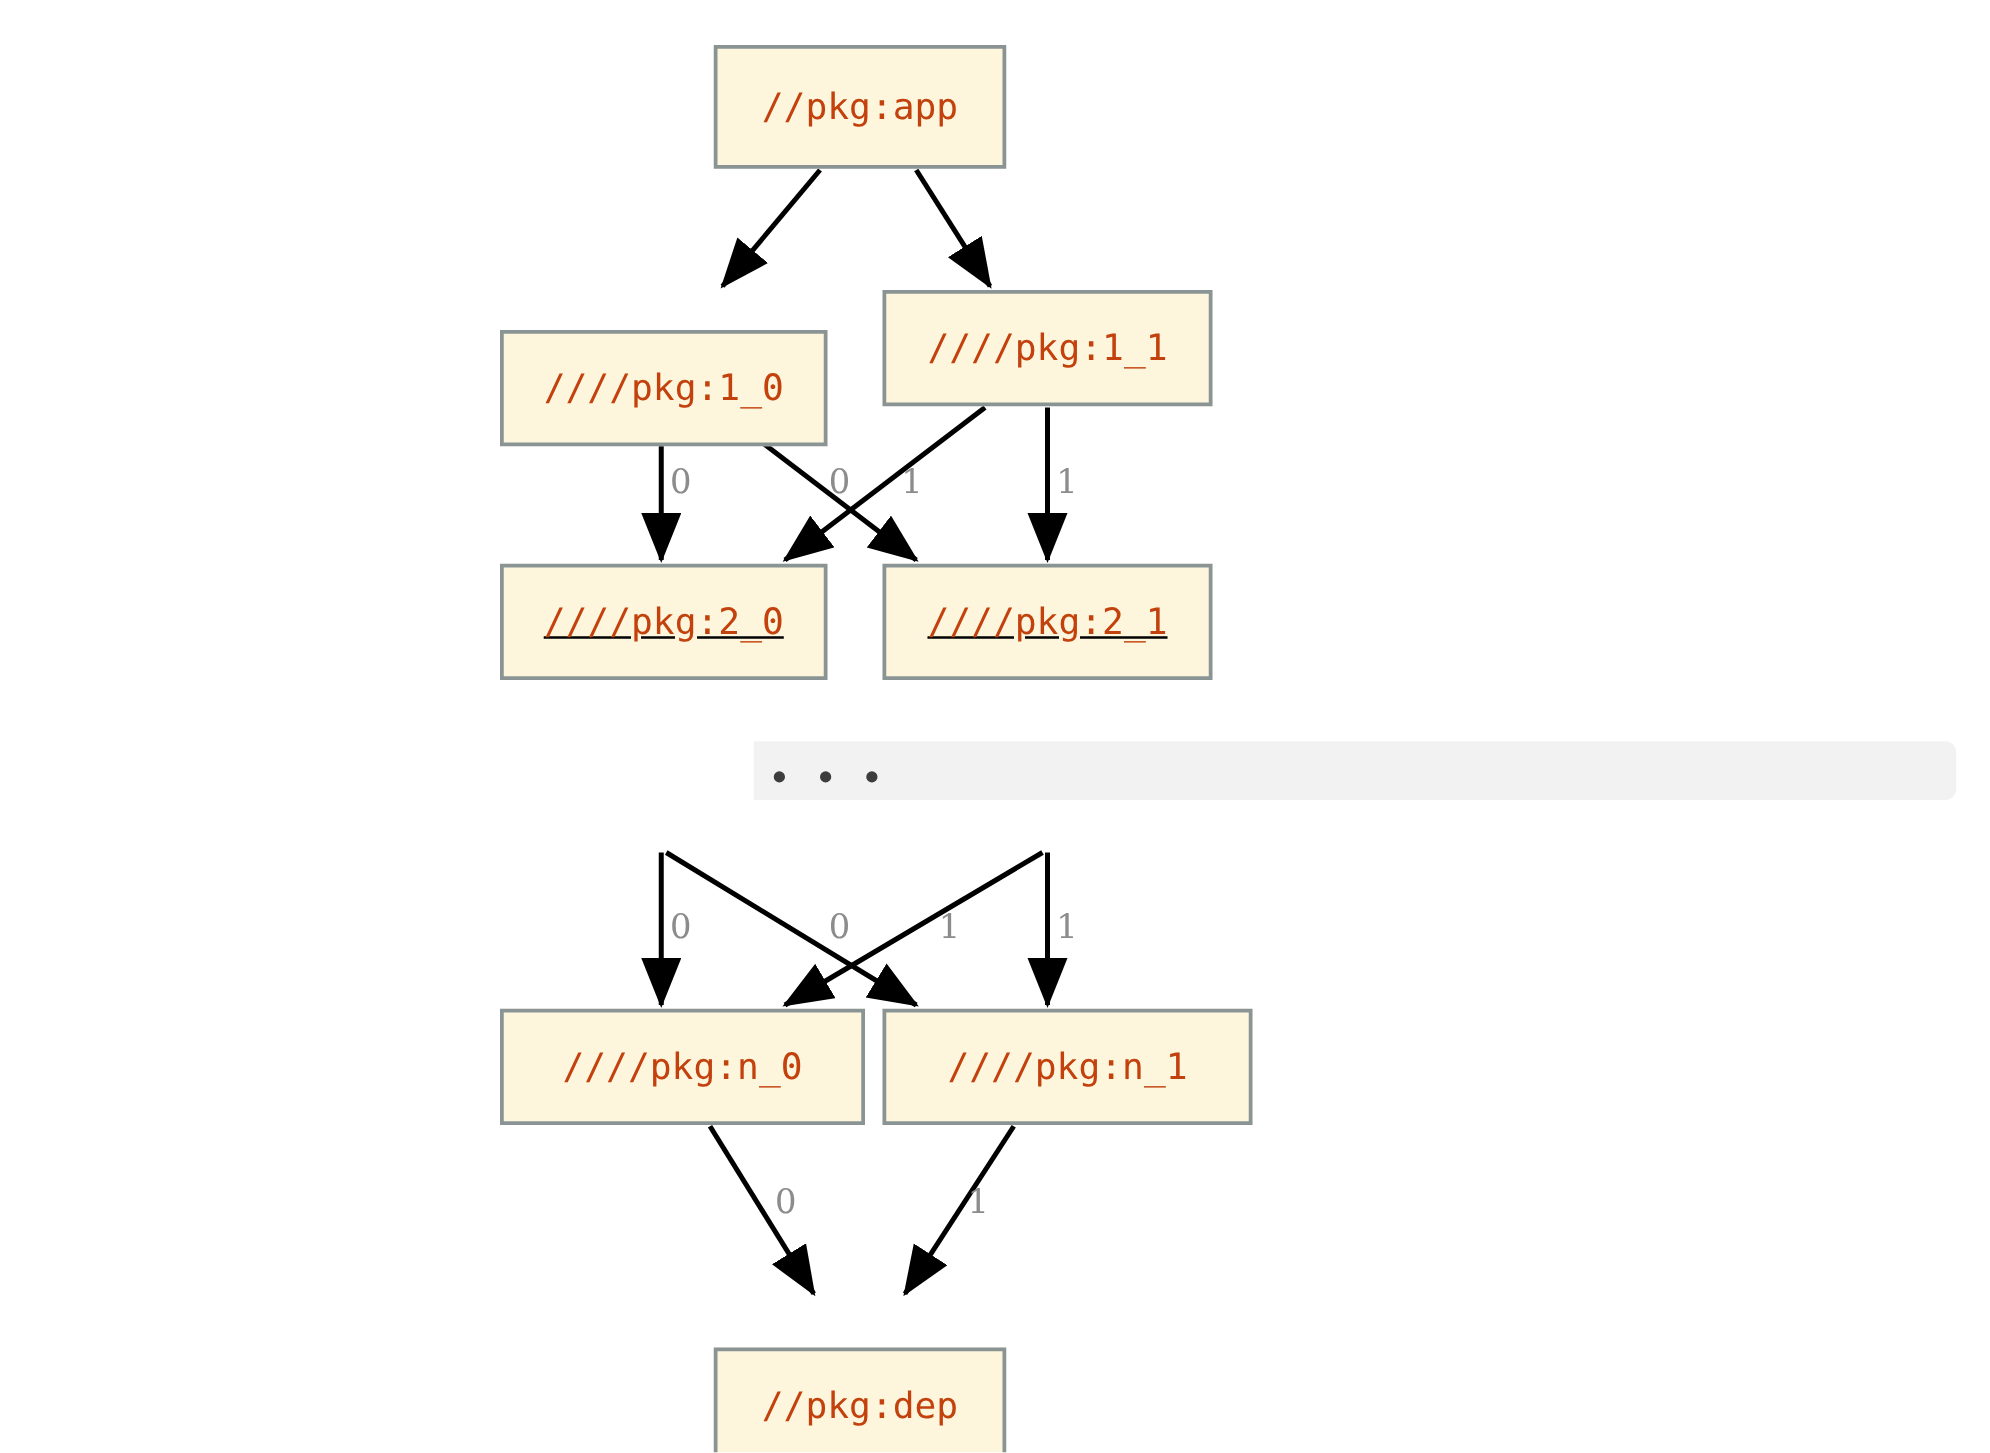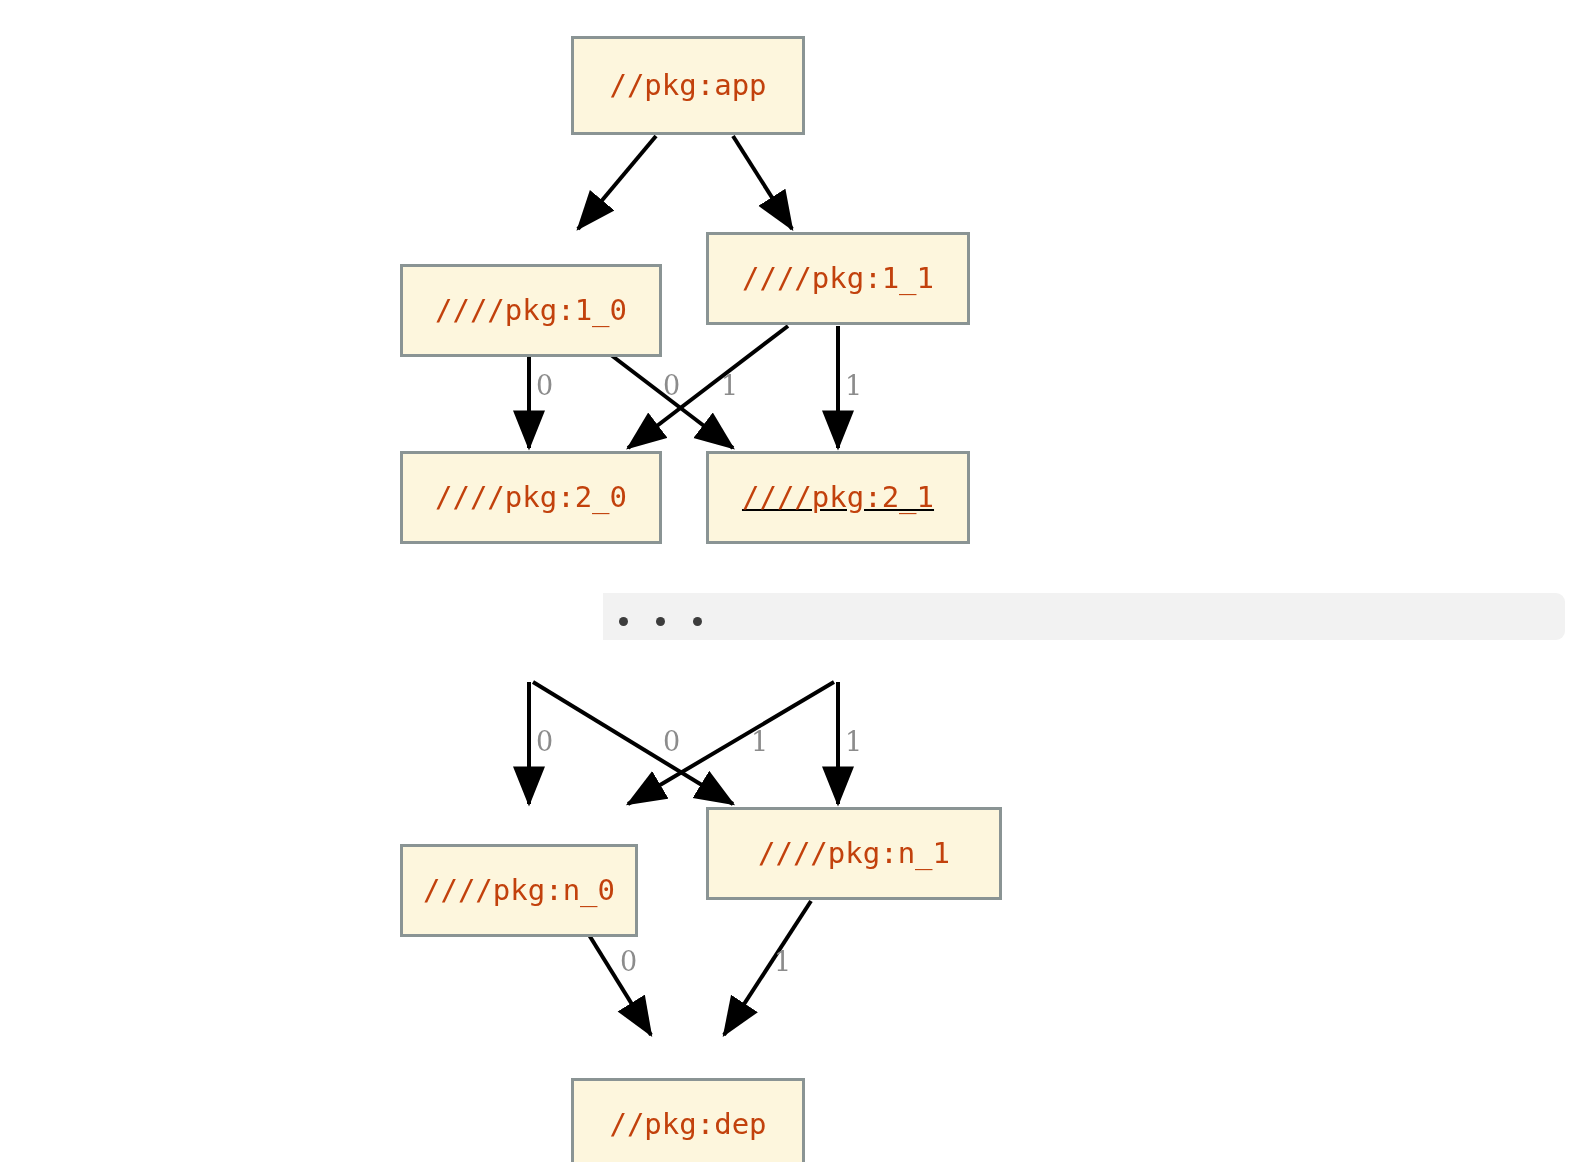--- a/index.html
+++ b/index.html
@@ -97,27 +97,27 @@
   <div id="nodes-group">
       <div class="node-box" style="left: 571px; top: 36px; width: 234px; height: 99px; background: rgb(253, 246, 221); border-color: rgb(138, 148, 148);">
         <span class="node-label">//pkg:app</span>
       </div>
       <div class="node-box" style="left: 400px; top: 232px; width: 262px; height: 93px; background: rgb(253, 246, 221); border-color: rgb(138, 148, 148); margin-top: 32px;">
         <span class="node-label">////pkg:1_0</span>
       </div>
       <div class="node-box" style="left: 706px; top: 232px; width: 264px; height: 93px; background: rgb(253, 246, 221); border-color: rgb(138, 148, 148);">
         <span class="node-label">////pkg:1_1</span>
       </div>
-      <div class="node-box" style="left: 400px; top: 451px; width: 262px; height: 93px; background: rgb(253, 246, 221); border-color: rgb(138, 148, 148);">
+      <div class="node-box" style="left: 400px; top: 451px; width: 262px; height: 93px; background: rgb(253, 246, 221); border-color: rgb(138, 148, 148); text-decoration: underline;">
         <span class="node-label">////pkg:2_0</span>
       </div>
       <div class="node-box" style="left: 706px; top: 451px; width: 264px; height: 93px; background: rgb(253, 246, 221); border-color: rgb(138, 148, 148); text-decoration: underline;">
         <span class="node-label">////pkg:2_1</span>
       </div>
-      <div class="node-box" style="left: 400px; top: 844px; width: 238px; height: 93px; background: rgb(253, 246, 221); border-color: rgb(138, 148, 148);">
+      <div class="node-box" style="left: 400px; top: 807px; width: 292px; height: 93px; background: rgb(253, 246, 221); border-color: rgb(138, 148, 148);">
         <span class="node-label">////pkg:n_0</span>
       </div>
       <div class="node-box" style="left: 706px; top: 807px; width: 296px; height: 93px; background: rgb(253, 246, 221); border-color: rgb(138, 148, 148);">
         <span class="node-label">////pkg:n_1</span>
       </div>
       <div class="node-box" style="left: 571px; top: 1038px; width: 234px; height: 92px; background: rgb(253, 246, 221); border-color: rgb(138, 148, 148); margin-top: 40px;">
         <span class="node-label">//pkg:dep</span>
       </div>
     </div>
 

